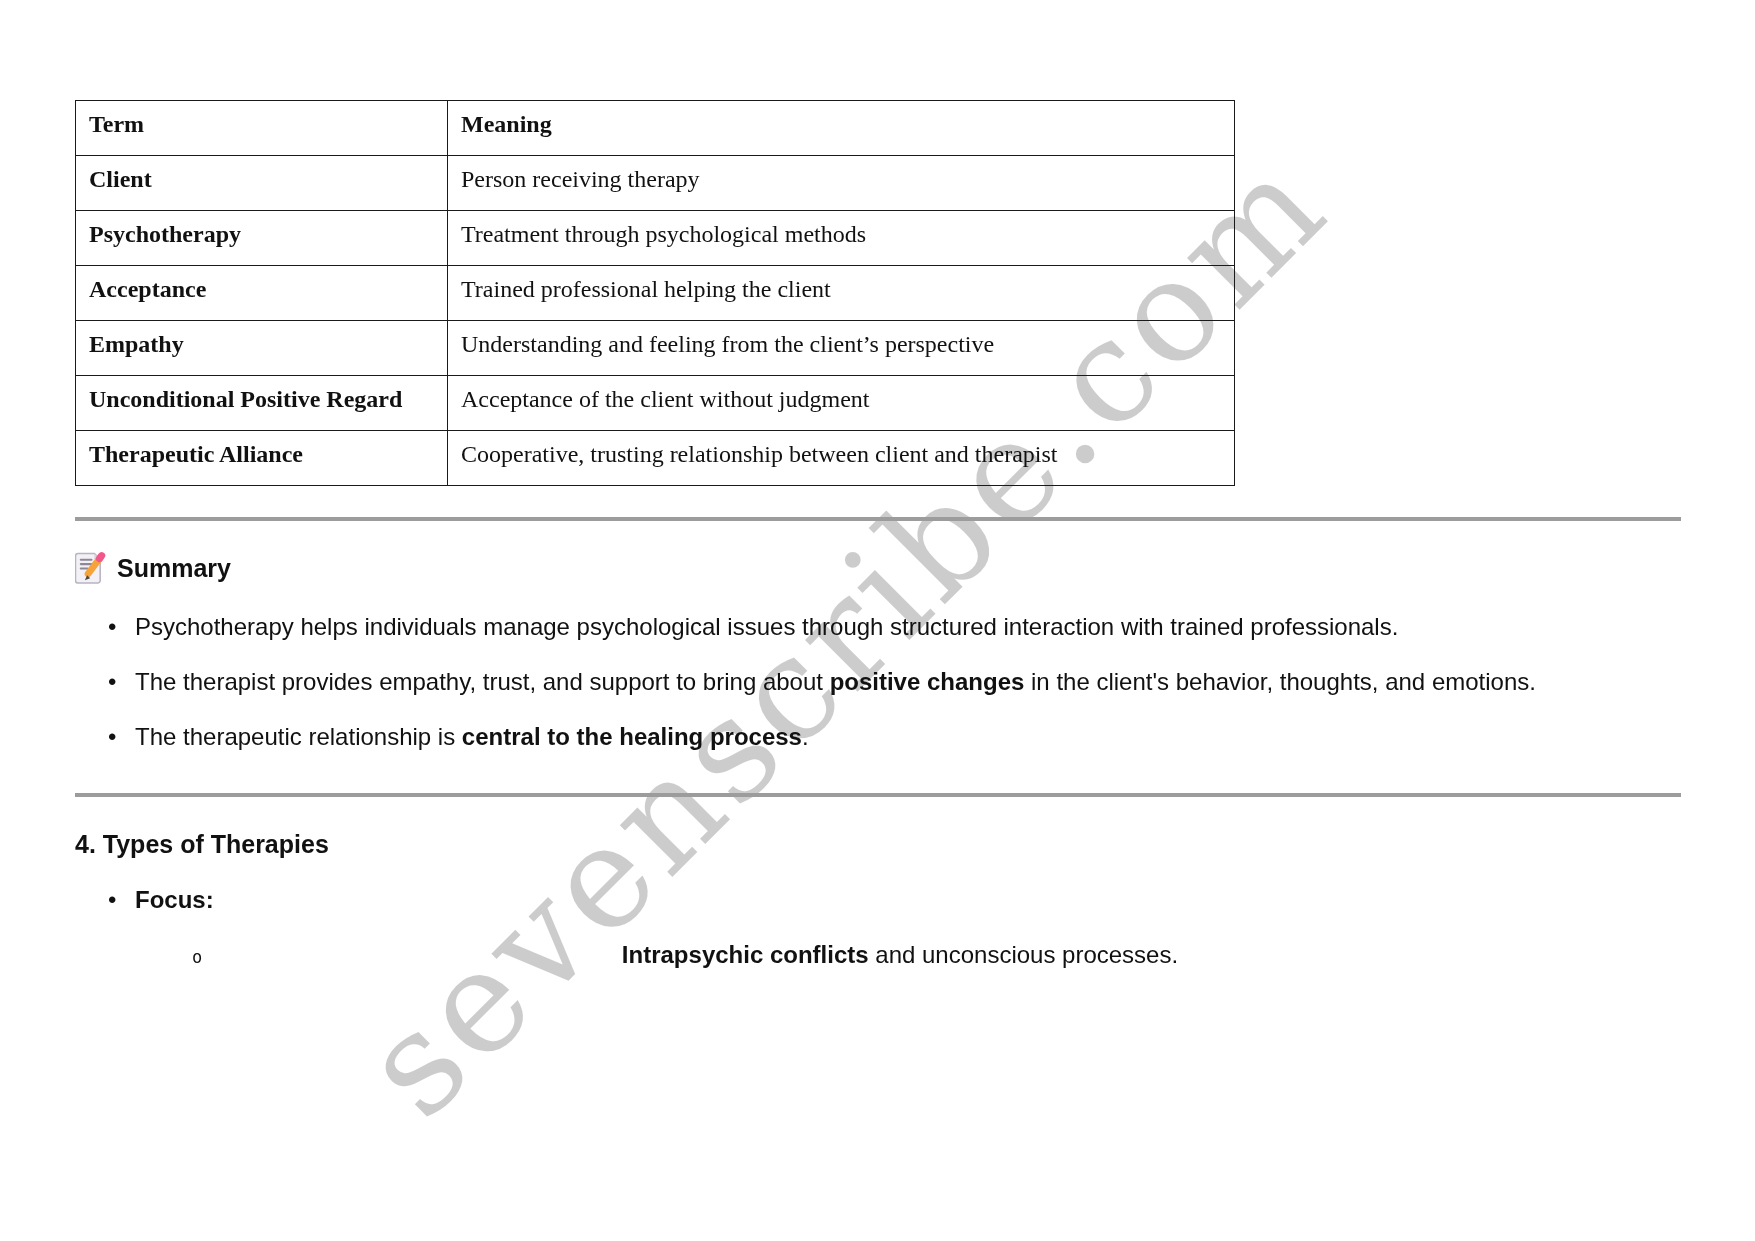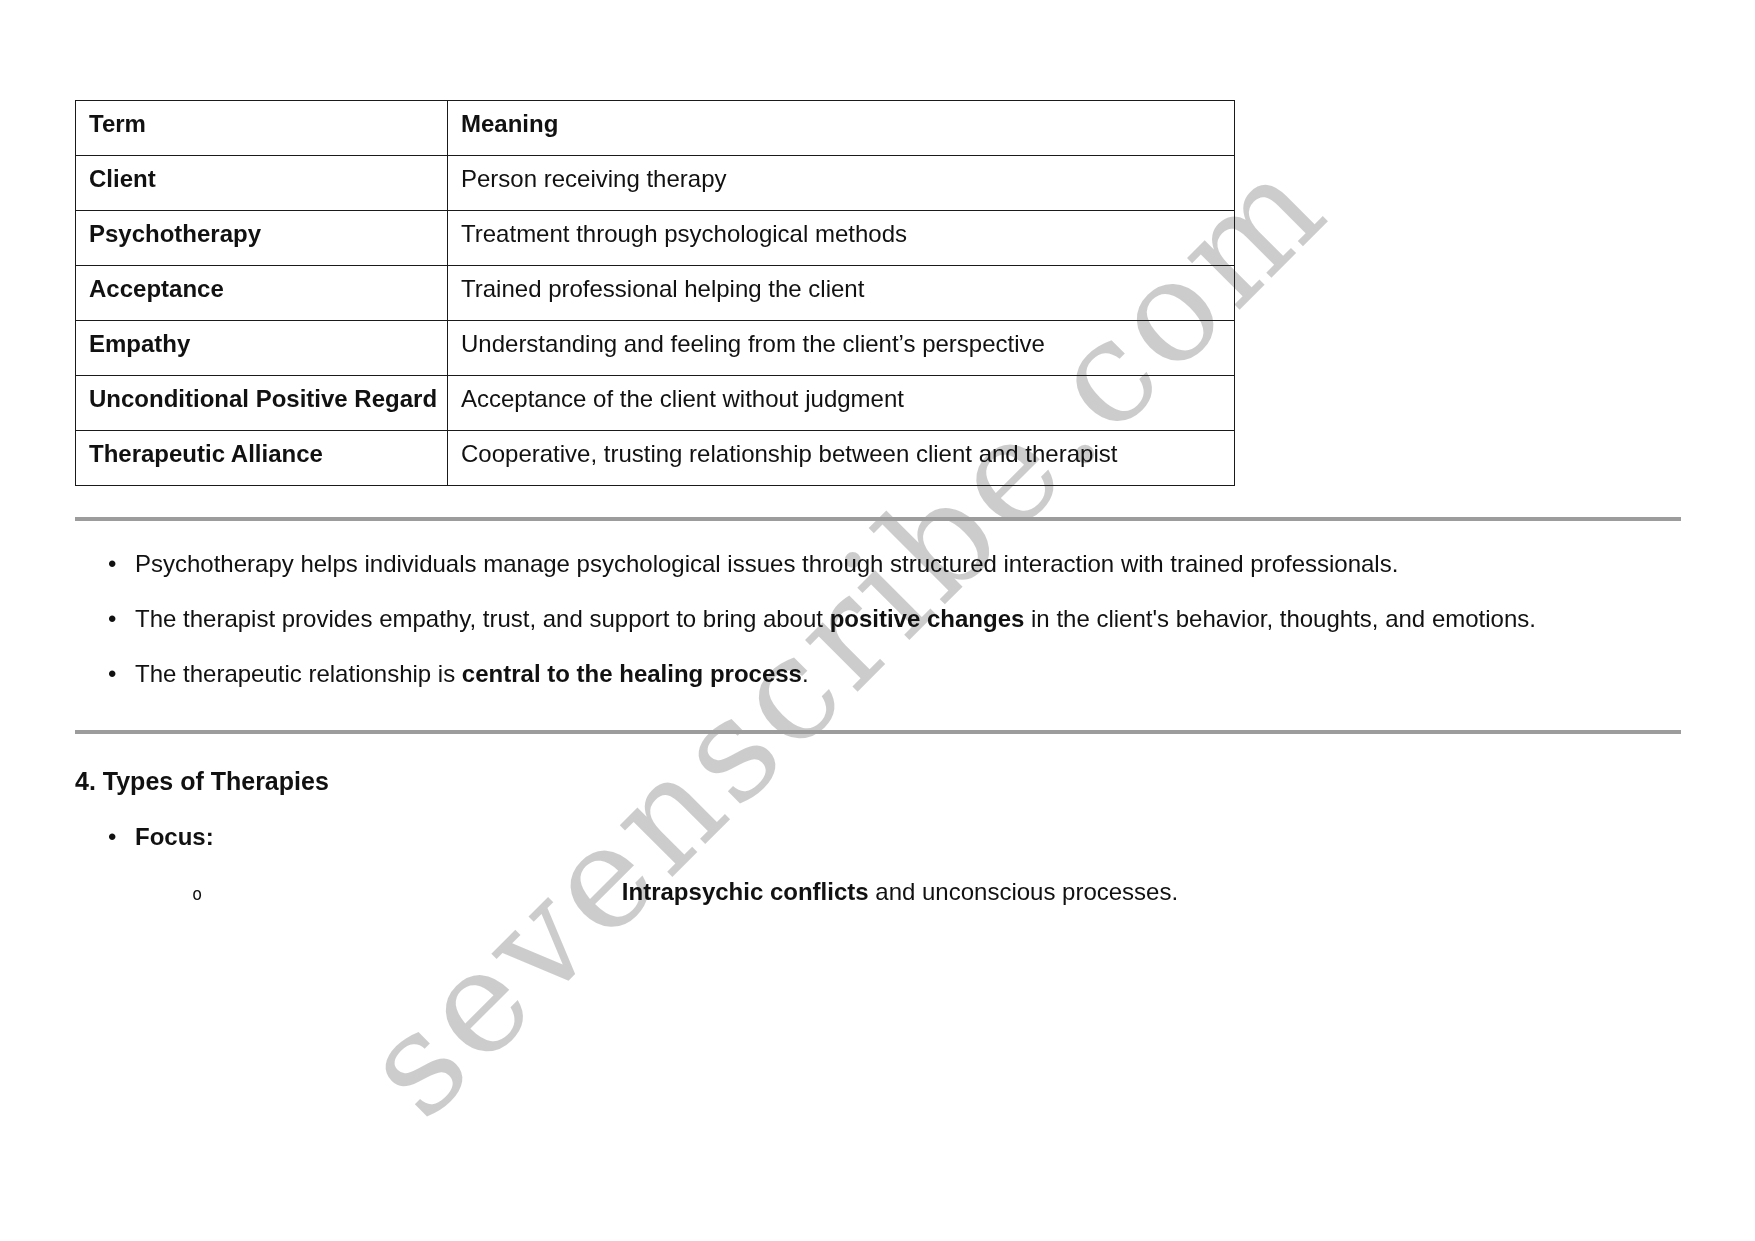--- a/index.html
+++ b/index.html
@@ -23,21 +23,21 @@
   .content { position: relative; z-index: 1; margin-left: 75px; width: 1606px; padding-top: 100px; }
 
   table.glossary { border-collapse: collapse; width: 1159px; table-layout: fixed; }
   table.glossary col.c1 { width: 372px; }
   table.glossary col.c2 { width: 787px; }
   table.glossary th, table.glossary td {
     border: 1.5px solid var(--color-table_border, #1a1a1a);
     vertical-align: top; text-align: left;
     padding: 9px 13px 17px 13px;
     font-size: 24px; line-height: 28px; font-weight: 400;
-    overflow: hidden; white-space: nowrap;
+    overflow: hidden; white-space: nowrap; font-family: Liberation Serif, serif;
   }
   table.glossary th { font-weight: 700; }
   table.glossary td.term { font-weight: 700; }
 
   .divider {
     height: 4px; width: 1606px; border: none;
     background: var(--color-divider, #9c9c9c);
     margin: 0;
   }
   .divider-1 { margin-top: 31px; }
@@ -126,20 +126,33 @@
         </tr>
         <tr>
           <td class="term">Therapeutic Alliance</td>
           <td class="meaning">Cooperative, trusting relationship between client and therapist</td>
         </tr>
       </tbody>
   </table>
 
   <hr class="divider divider-1">
 
+  <div class="summary-head">
+    <span class="memo-icon">
+      <svg viewBox="0 0 32 34" xmlns="http://www.w3.org/2000/svg">
+        <path d="M3 2.5 h17 l6 6 v22 a2.5 2.5 0 0 1 -2.5 2.5 h-20.5 a2.5 2.5 0 0 1 -2.5 -2.5 v-25.5 a2.5 2.5 0 0 1 2.5 -2.5 z" fill="#f3f0f6" stroke="#b9b3c2" stroke-width="1.6"></path>
+        <path d="M20 2.5 v6 h6 z" fill="#d9d3e0"></path>
+        <path d="M6 9 h11 M6 13.5 h11 M6 18 h7" stroke="#8d8797" stroke-width="2.2" stroke-linecap="round" fill="none"></path>
+        <line x1="26" y1="7" x2="13.5" y2="23.5" stroke="#f6a33c" stroke-width="7" stroke-linecap="round"></line>
+        <line x1="27.5" y1="4.8" x2="25.3" y2="7.8" stroke="#f2578c" stroke-width="7.4" stroke-linecap="round"></line>
+        <path d="M12.5 25 L10.2 30.2 L15.6 28.1 Z" fill="#4a4a4a"></path>
+      </svg>
+    </span>
+    <span>Summary</span>
+  </div>
 
   <ul class="bullets">
       <li><span>Psychotherapy helps individuals manage psychological issues through structured interaction with trained professionals.</span></li>
       <li><span>The therapist provides empathy, trust, and support to bring about </span><span class="b">positive changes</span><span> in the client's behavior, thoughts, and emotions.</span></li>
       <li><span>The therapeutic relationship is </span><span class="b">central to the healing process</span><span>.</span></li>
     </ul>
 
   <hr class="divider divider-2">
 
   <h2 class="section-heading">4. Types of Therapies</h2>

